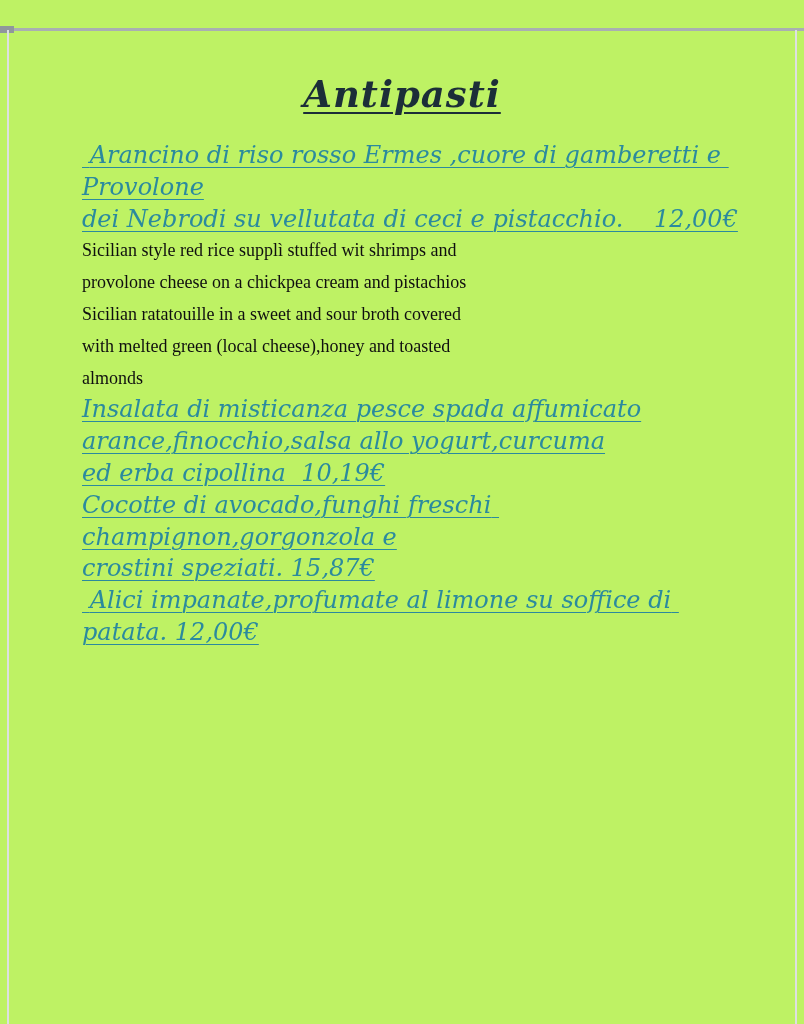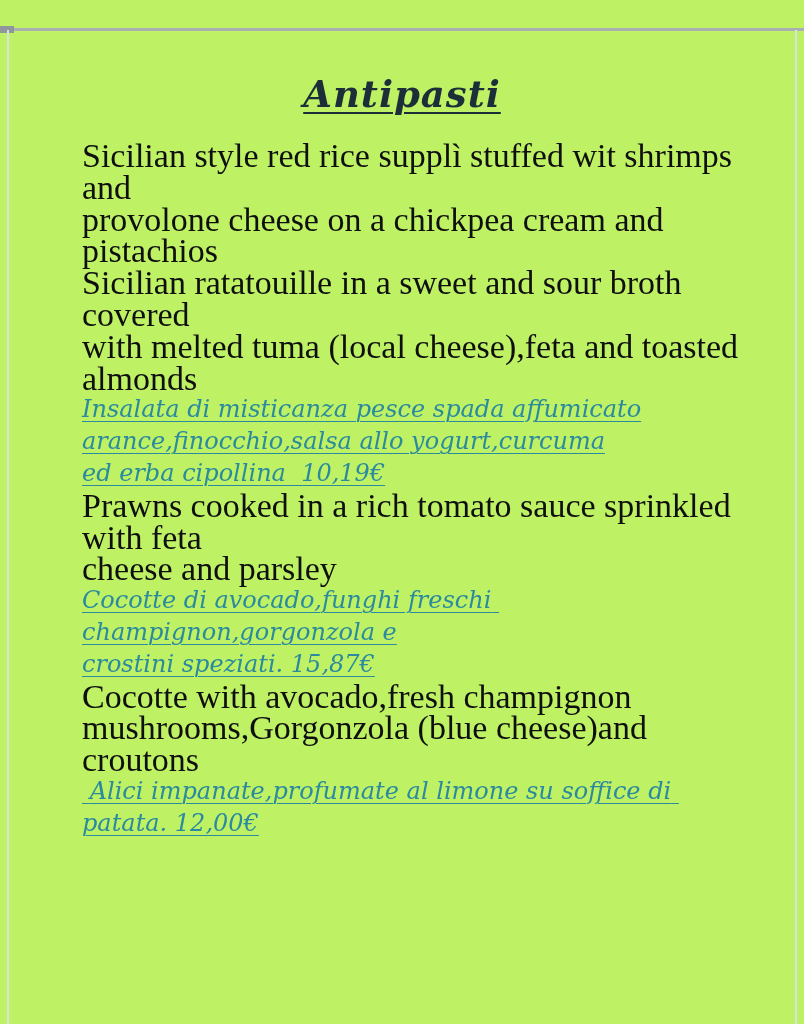--- a/index.html
+++ b/index.html
@@ -49,65 +49,63 @@
     font-size: 24px;
     line-height: 31.8px;
     text-decoration: underline;
     text-underline-offset: 4px;
     text-decoration-thickness: 1px;
     white-space: pre-wrap;
   }
   .dish-en {
     font-family: "Liberation Serif", serif;
     color: #0f0f0f;
-    font-size: 34px;
+    font-size: 18px;
     line-height: 31.8px;
     white-space: pre-wrap;
   }
 </style>
 </head>
 <body>
 
 <div class="page">
   <div class="edge edge-top"></div>
   <div class="edge edge-corner"></div>
   <div class="edge edge-left"></div>
   <div class="edge edge-right"></div>
 
   <h1 class="title">Antipasti</h1>
 
   <div class="menu">
 
     <section class="menu-item">
+      <p class="dish-it"> Arancino di riso rosso Ermes ,cuore di gamberetti e Provolone
+dei Nebrodi su vellutata di ceci e pistacchio.    12,00€</p>
       <p class="dish-en">Sicilian style red rice supplì stuffed wit shrimps and
 provolone cheese on a chickpea cream and pistachios</p>
     </section>
 
     <section class="menu-item">
       <p class="dish-en">Sicilian ratatouille in a sweet and sour broth covered
-with melted tuma (local cheese),feta and toasted
+with melted green (local cheese),honey and toasted
 almonds</p>
     </section>
 
     <section class="menu-item">
       <p class="dish-it">Insalata di misticanza pesce spada affumicato
 arance,finocchio,salsa allo yogurt,curcuma
 ed erba cipollina  10,19€</p>
     </section>
 
     <section class="menu-item">
-      <p class="dish-en">Prawns cooked in a rich tomato sauce sprinkled with feta
-cheese and parsley</p>
     </section>
 
     <section class="menu-item">
       <p class="dish-it">Cocotte di avocado,funghi freschi champignon,gorgonzola e
 crostini speziati. 15,87€</p>
-      <p class="dish-en">Cocotte with avocado,fresh champignon
-mushrooms,Gorgonzola (blue cheese)and croutons</p>
     </section>
 
     <section class="menu-item">
       <p class="dish-it"> Alici impanate,profumate al limone su soffice di patata. 12,00€</p>
 
     </section>
 
   </div>
 </div>
 

